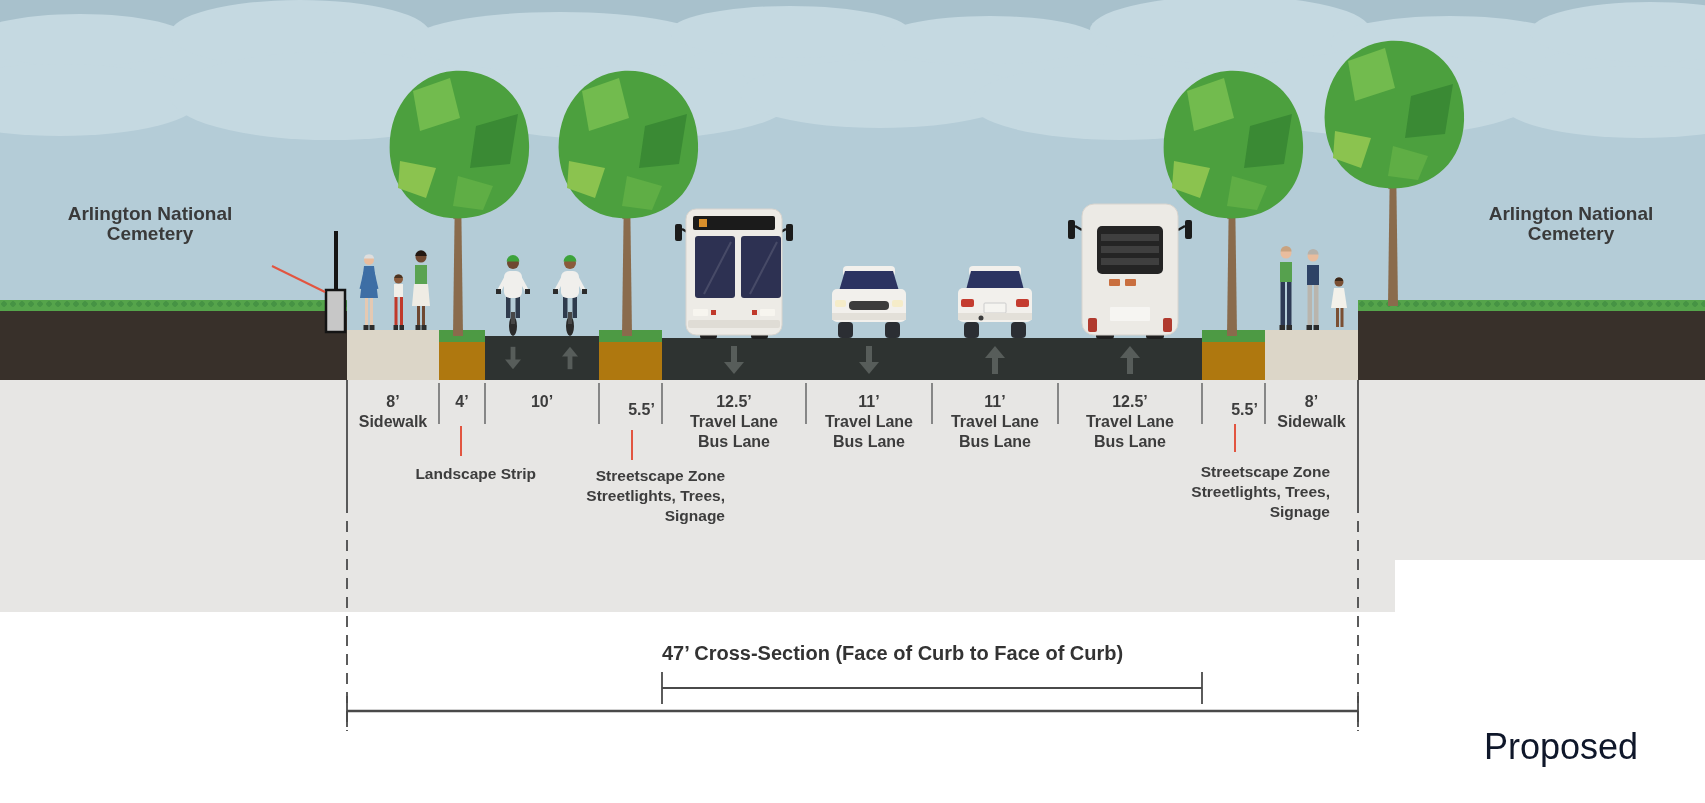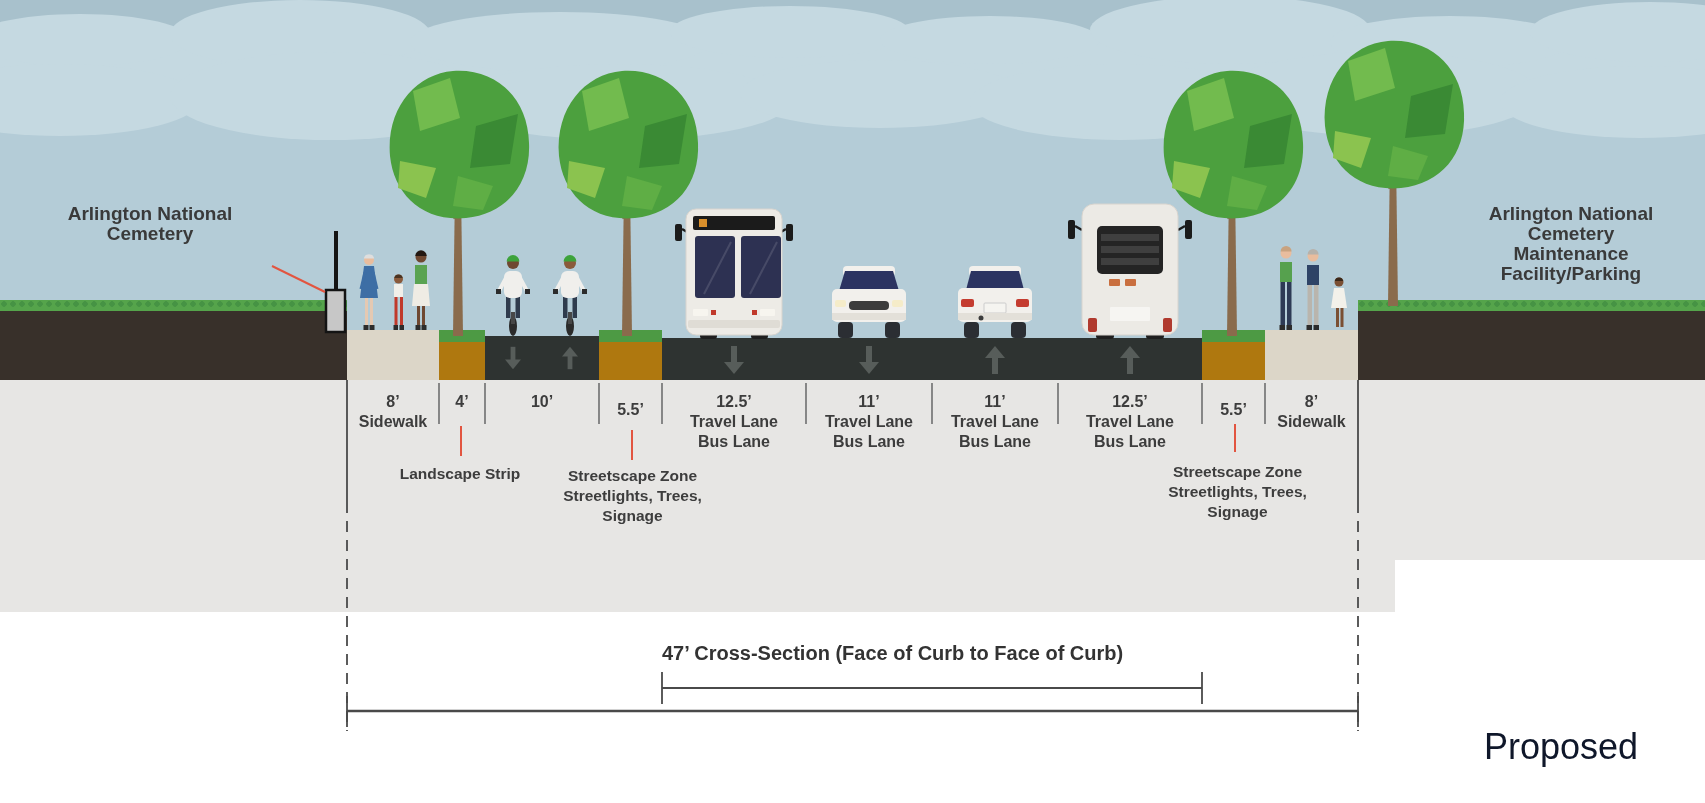--- a/index.html
+++ b/index.html
@@ -12,22 +12,22 @@
          background-size:9px 12px;}
   .soil{top:311px;height:69px;background:#38302a;}
   .sidewalk{top:330px;height:50px;background:#dcd6c8;}
   .strip{top:330px;height:50px;background:linear-gradient(to bottom,#4d9a44 0 12px,#af780f 12px 100%);}
   .bikelane{top:336px;height:44px;background:#2e3331;}
   .roadway{top:338px;height:42px;background:#2e3331;}
   .underground{background:#e7e6e4;}
   
   .arealabel{font-size:19px;font-weight:700;color:#3a3a3a;text-align:center;line-height:20px;}
   .zone-label{top:392px;text-align:center;color:#3d3d3d;font-size:16px;font-weight:700;line-height:20px;}
-  .zone-label.lower{top:400px;}
-  .callout{text-align:center;color:#3d3d3d;font-size:15.5px;font-weight:700;line-height:20px;}
+  .zone-label.lower{top:400px;padding-left:11px;}
+  .callout{text-align:right;color:#3d3d3d;font-size:15.5px;font-weight:700;line-height:20px;}
   .dimtext{text-align:left;color:#333333;font-size:20px;font-weight:700;}
   .proposed{font-size:36px;font-weight:400;color:#0f172a;}
 </style>
 </head>
 <body>
 
 <div id="stage">
 
   <svg class="abs" style="left:0;top:0" width="1705" height="380">
     <rect x="0" y="0" width="1705" height="380" fill="#b4ccd7"></rect>
@@ -294,21 +294,20 @@
       <line x1="347" y1="696" x2="347" y2="727" stroke-width="1.8"></line>
       <line x1="1358" y1="696" x2="1358" y2="727" stroke-width="1.8"></line>
     </g>
   </svg>
 
   <div class="abs arealabel" style="left:28px;top:204px;width:244px">
     <div>Arlington National Cemetery</div>
   </div>
   <div class="abs arealabel" style="left:1448px;top:204px;width:246px">
     <div>Arlington National Cemetery</div>
-    <div>Maintenance Facility/Parking</div>
   </div>
 
   <div class="abs zone-label" style="left:347px;width:92px">
     <div>8’</div>
     <div>Sidewalk</div>
   </div>
   <div class="abs zone-label" style="left:439px;width:46px">
     <div>4’</div>
   </div>
   <div class="abs zone-label" style="left:485px;width:114px">

